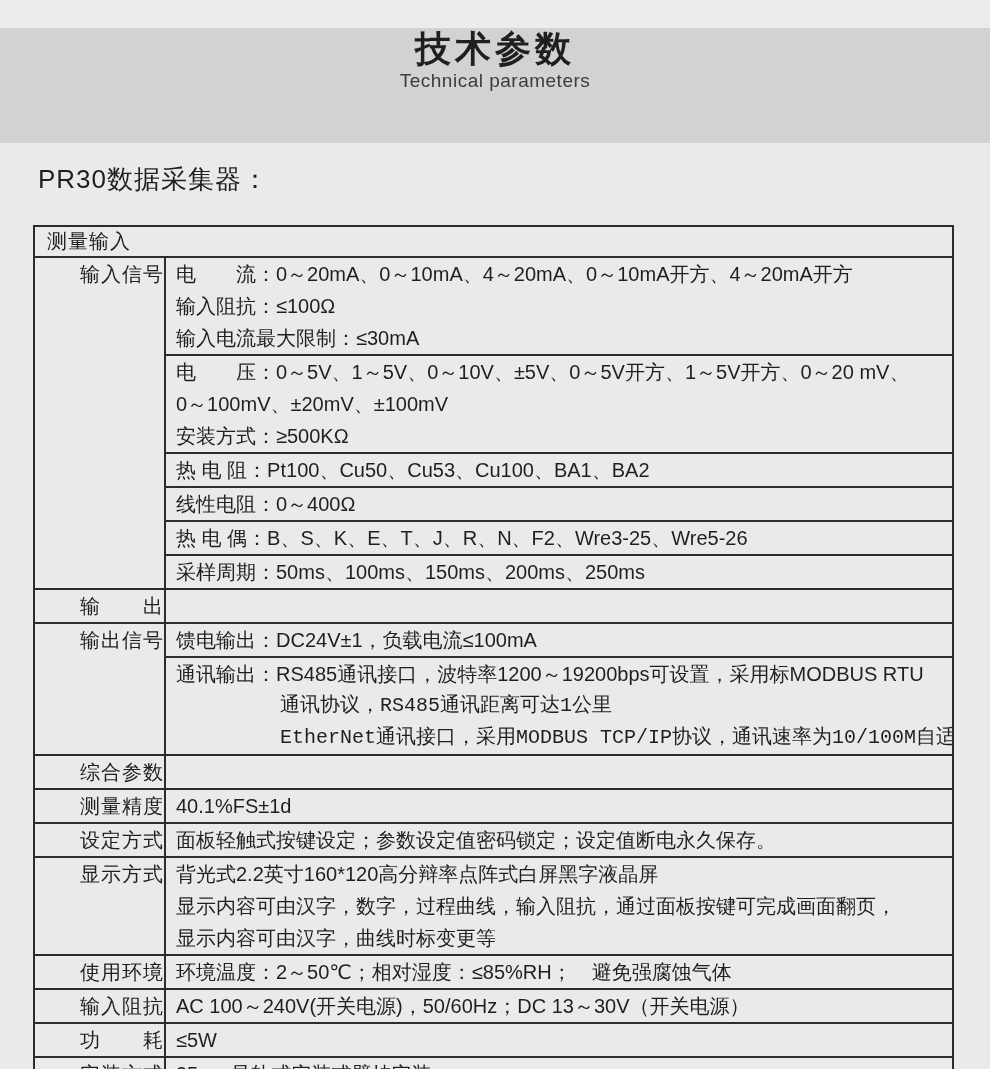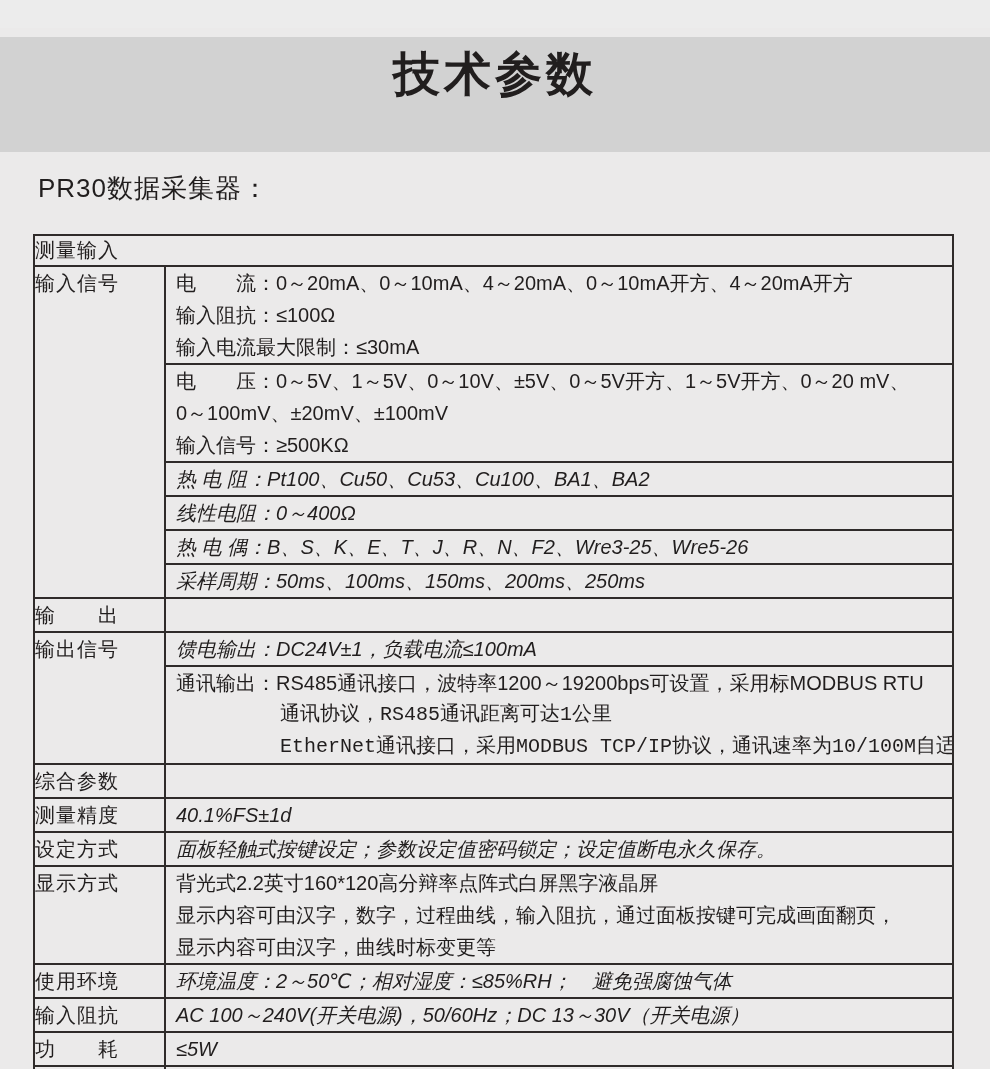--- a/index.html
+++ b/index.html
@@ -18,22 +18,21 @@
     color:var(--text);
     font-family:"Liberation Sans","DejaVu Sans",sans-serif;
     overflow:hidden;
   }
   .top-strip{height:28px;background:var(--strip);}
   .header-band{
     height:115px;background:var(--band);
     text-align:center;
   }
   .page-title{
-    padding-top:10px;
-    font-size:47px;font-weight:bold;letter-spacing:4px;line-height:1.15;margin-top:9px;
+    font-size:36px;font-weight:bold;letter-spacing:4px;line-height:1.15;
   }
   .page-subtitle{
     font-size:19px;color:var(--subtitle);margin-top:1px;letter-spacing:0.5px;
   }
   .section-heading{
     margin:19px 0 28px 38px;
     font-size:26px;letter-spacing:1px;
   }
   table.spec{
     border-collapse:collapse;table-layout:fixed;
@@ -41,34 +40,35 @@
     background:var(--page-bg);
   }
   .spec td{
     border:2px solid var(--border);
     font-size:20px;line-height:32px;
     vertical-align:top;
     padding:0;
     overflow:hidden;
   }
   col.c-label{width:131px;}
-  td.lbl{text-align:left;letter-spacing:1px;}
-  td.full{height:29px;line-height:29px;letter-spacing:1px;}
+  td.lbl{text-align:right;letter-spacing:1px;}
+  td.full{padding-left:12px;height:29px;line-height:29px;letter-spacing:1px;}
   td.cnt{padding:0 6px 0 10px;white-space:nowrap;}
-  td.single{height:32px;font-style:italic;}
+  td.single{height:32px;}
   .line{white-space:nowrap;}
   .line.indent{padding-left:104px;font-family:Liberation Mono, monospace;}
 </style>
 </head>
 <body>
 
 <div class="top-strip"></div>
 
 <div class="header-band">
   <div class="page-title">技术参数</div>
+  <div class="page-subtitle">Technical parameters</div>
 </div>
 
 <div class="section-heading">PR30数据采集器：</div>
 
 <table class="spec">
   <colgroup>
       <col class="c-label">
       <col>
     </colgroup>
   <tbody>
@@ -81,21 +81,21 @@
       <td class="cnt">
         <div class="line">电　　流：0～20mA、0～10mA、4～20mA、0～10mA开方、4～20mA开方</div>
         <div class="line">输入阻抗：≤100Ω</div>
         <div class="line">输入电流最大限制：≤30mA</div>
       </td>
     </tr>
     <tr>
       <td class="cnt">
         <div class="line">电　　压：0～5V、1～5V、0～10V、±5V、0～5V开方、1～5V开方、0～20 mV、</div>
         <div class="line">0～100mV、±20mV、±100mV</div>
-        <div class="line">输入信号：≥500KΩ</div>
+        <div class="line">安装方式：≥500KΩ</div>
       </td>
     </tr>
     <tr>
       <td class="cnt single">热 电 阻：Pt100、Cu50、Cu53、Cu100、BA1、BA2</td>
     </tr>
     <tr>
       <td class="cnt single">线性电阻：0～400Ω</td>
     </tr>
     <tr>
       <td class="cnt single">热 电 偶：B、S、K、E、T、J、R、N、F2、Wre3-25、Wre5-26</td>

